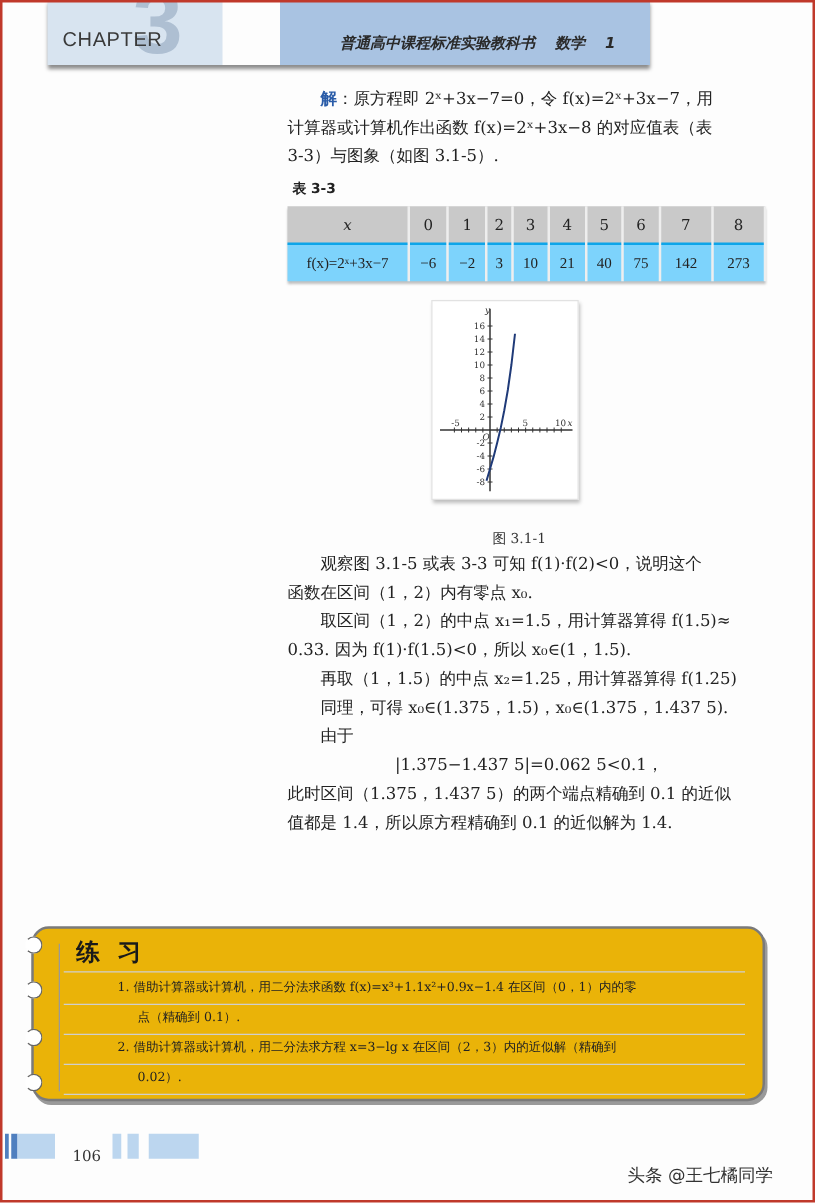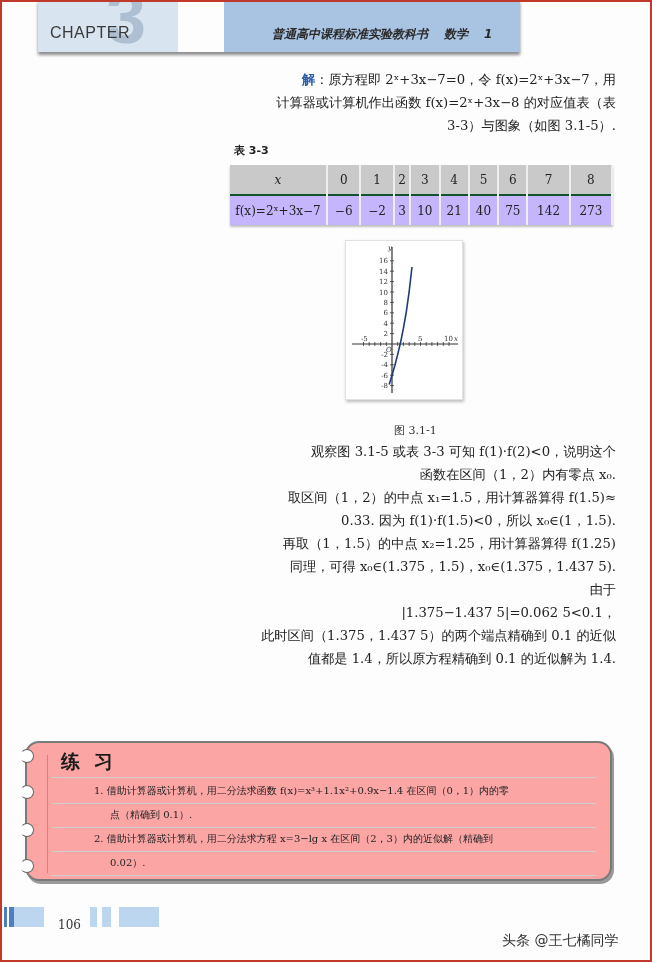--- a/index.html
+++ b/index.html
@@ -11,40 +11,40 @@
     .banner { position: absolute; left: 38px; top: 0; width: 482px; height: 52px; box-shadow: 0 3px 3px rgba(0,0,0,0.45); }
     .banner-left { position: absolute; left: 0; top: 0; width: 140px; height: 52px; background: #d8e4f0; }
     .banner-right { position: absolute; left: 140px; top: 0; right: 0; height: 52px; background: #a9c3e2; margin-left: 46px; }
     .chapter-num { position: absolute; left: 68px; top: -18px; font-family: "Liberation Sans", sans-serif; font-size: 72px; font-weight: bold; color: #aebfd2; line-height: 1; }
     .chapter-word { position: absolute; left: 12px; top: 24px; font-family: "Liberation Sans", sans-serif; font-size: 16px; color: #3a3a3a; letter-spacing: 0.5px; }
     .book-title { position: absolute; left: 48px; top: 26px; font-family: "DejaVu Sans", sans-serif; font-size: 12px; font-weight: bold; font-style: italic; color: #2a2a2a; }
     .book-title .sp { display: inline-block; width: 16px; }
 
     
     .content { position: absolute; left: 230px; width: 386px; font-size: 13.2px; line-height: 23px; color: #222; }
-    .para { text-indent: 2em; text-align: right; }
+    .para { text-indent: 2em; }
     .para.noindent { text-indent: 0; }
     .jie { color: #2a5ca8; font-weight: bold; }
     .math { font-style: italic; }
     .tbl-label { font-family: "DejaVu Sans", sans-serif; font-weight: bold; font-size: 11px; position: absolute; left: 234px; top: 143px; color: #222; }
 
     
     .value-table { position: absolute; left: 230px; top: 165px; width: 383px; border-collapse: collapse; font-size: 12px; color: #222; box-shadow: 0 2px 2px rgba(0,0,0,0.25); }
     .value-table td { text-align: center; height: 30px; border-right: 2px solid #eee; }
     .value-table tr.r1 td { background: #c9c9c9; }
-    .value-table tr.r2 td { background: #c4b5fd; border-top: 2px solid #14532d; }
+    .value-table tr.r2 td { background: #7dd3fc; border-top: 2px solid #0ea5e9; font-family: Liberation Serif, serif; }
     .value-table td.head { width: 97px; }
 
     
     .chart-box { position: absolute; left: 345px; top: 240px; width: 118px; height: 160px; background: #fff; border: 1px solid #e2e2e2; box-shadow: 1px 2px 3px rgba(0,0,0,0.25); }
     .chart-box svg { display: block; }
     .fig-caption { position: absolute; left: 394px; top: 423px; font-size: 11px; color: #333; }
 
     
-    .exercise { position: absolute; left: 25px; top: 741px; width: 587px; height: 140px; border: 2px solid #7a7a7a; border-radius: 14px; background: #fca5a5; box-shadow: 2px 3px 0 #9a9a9a; }
+    .exercise { position: absolute; left: 25px; top: 741px; width: 587px; height: 140px; border: 2px solid #7a7a7a; border-radius: 14px; background: #eab308; box-shadow: 2px 3px 0 #9a9a9a; }
     .ring { position: absolute; left: -7px; width: 14px; height: 14px; border: 1.5px solid #666; border-left-color: transparent; border-radius: 50%; background: #fff; }
     .ex-vline { position: absolute; left: 20px; top: 12px; width: 1px; height: 118px; background: #999; }
     .ex-title { position: absolute; left: 34px; top: 6px; font-family: "DejaVu Sans", sans-serif; font-size: 19px; font-weight: bold; color: #1a1a1a; letter-spacing: 14px; }
     .ex-line { position: absolute; left: 24px; right: 14px; height: 1px; background: #cfcfcf; }
     .ex-text { position: absolute; left: 34px; font-size: 10px; color: #222; line-height: 16px; white-space: nowrap; margin-left: 33px; }
 
     
     .footer-bars { position: absolute; top: 907px; height: 20px; }
     .fb { position: absolute; top: 0; height: 20px; background: #bcd6ef; }
     .fb.dark { background: #4f7fbf; }

